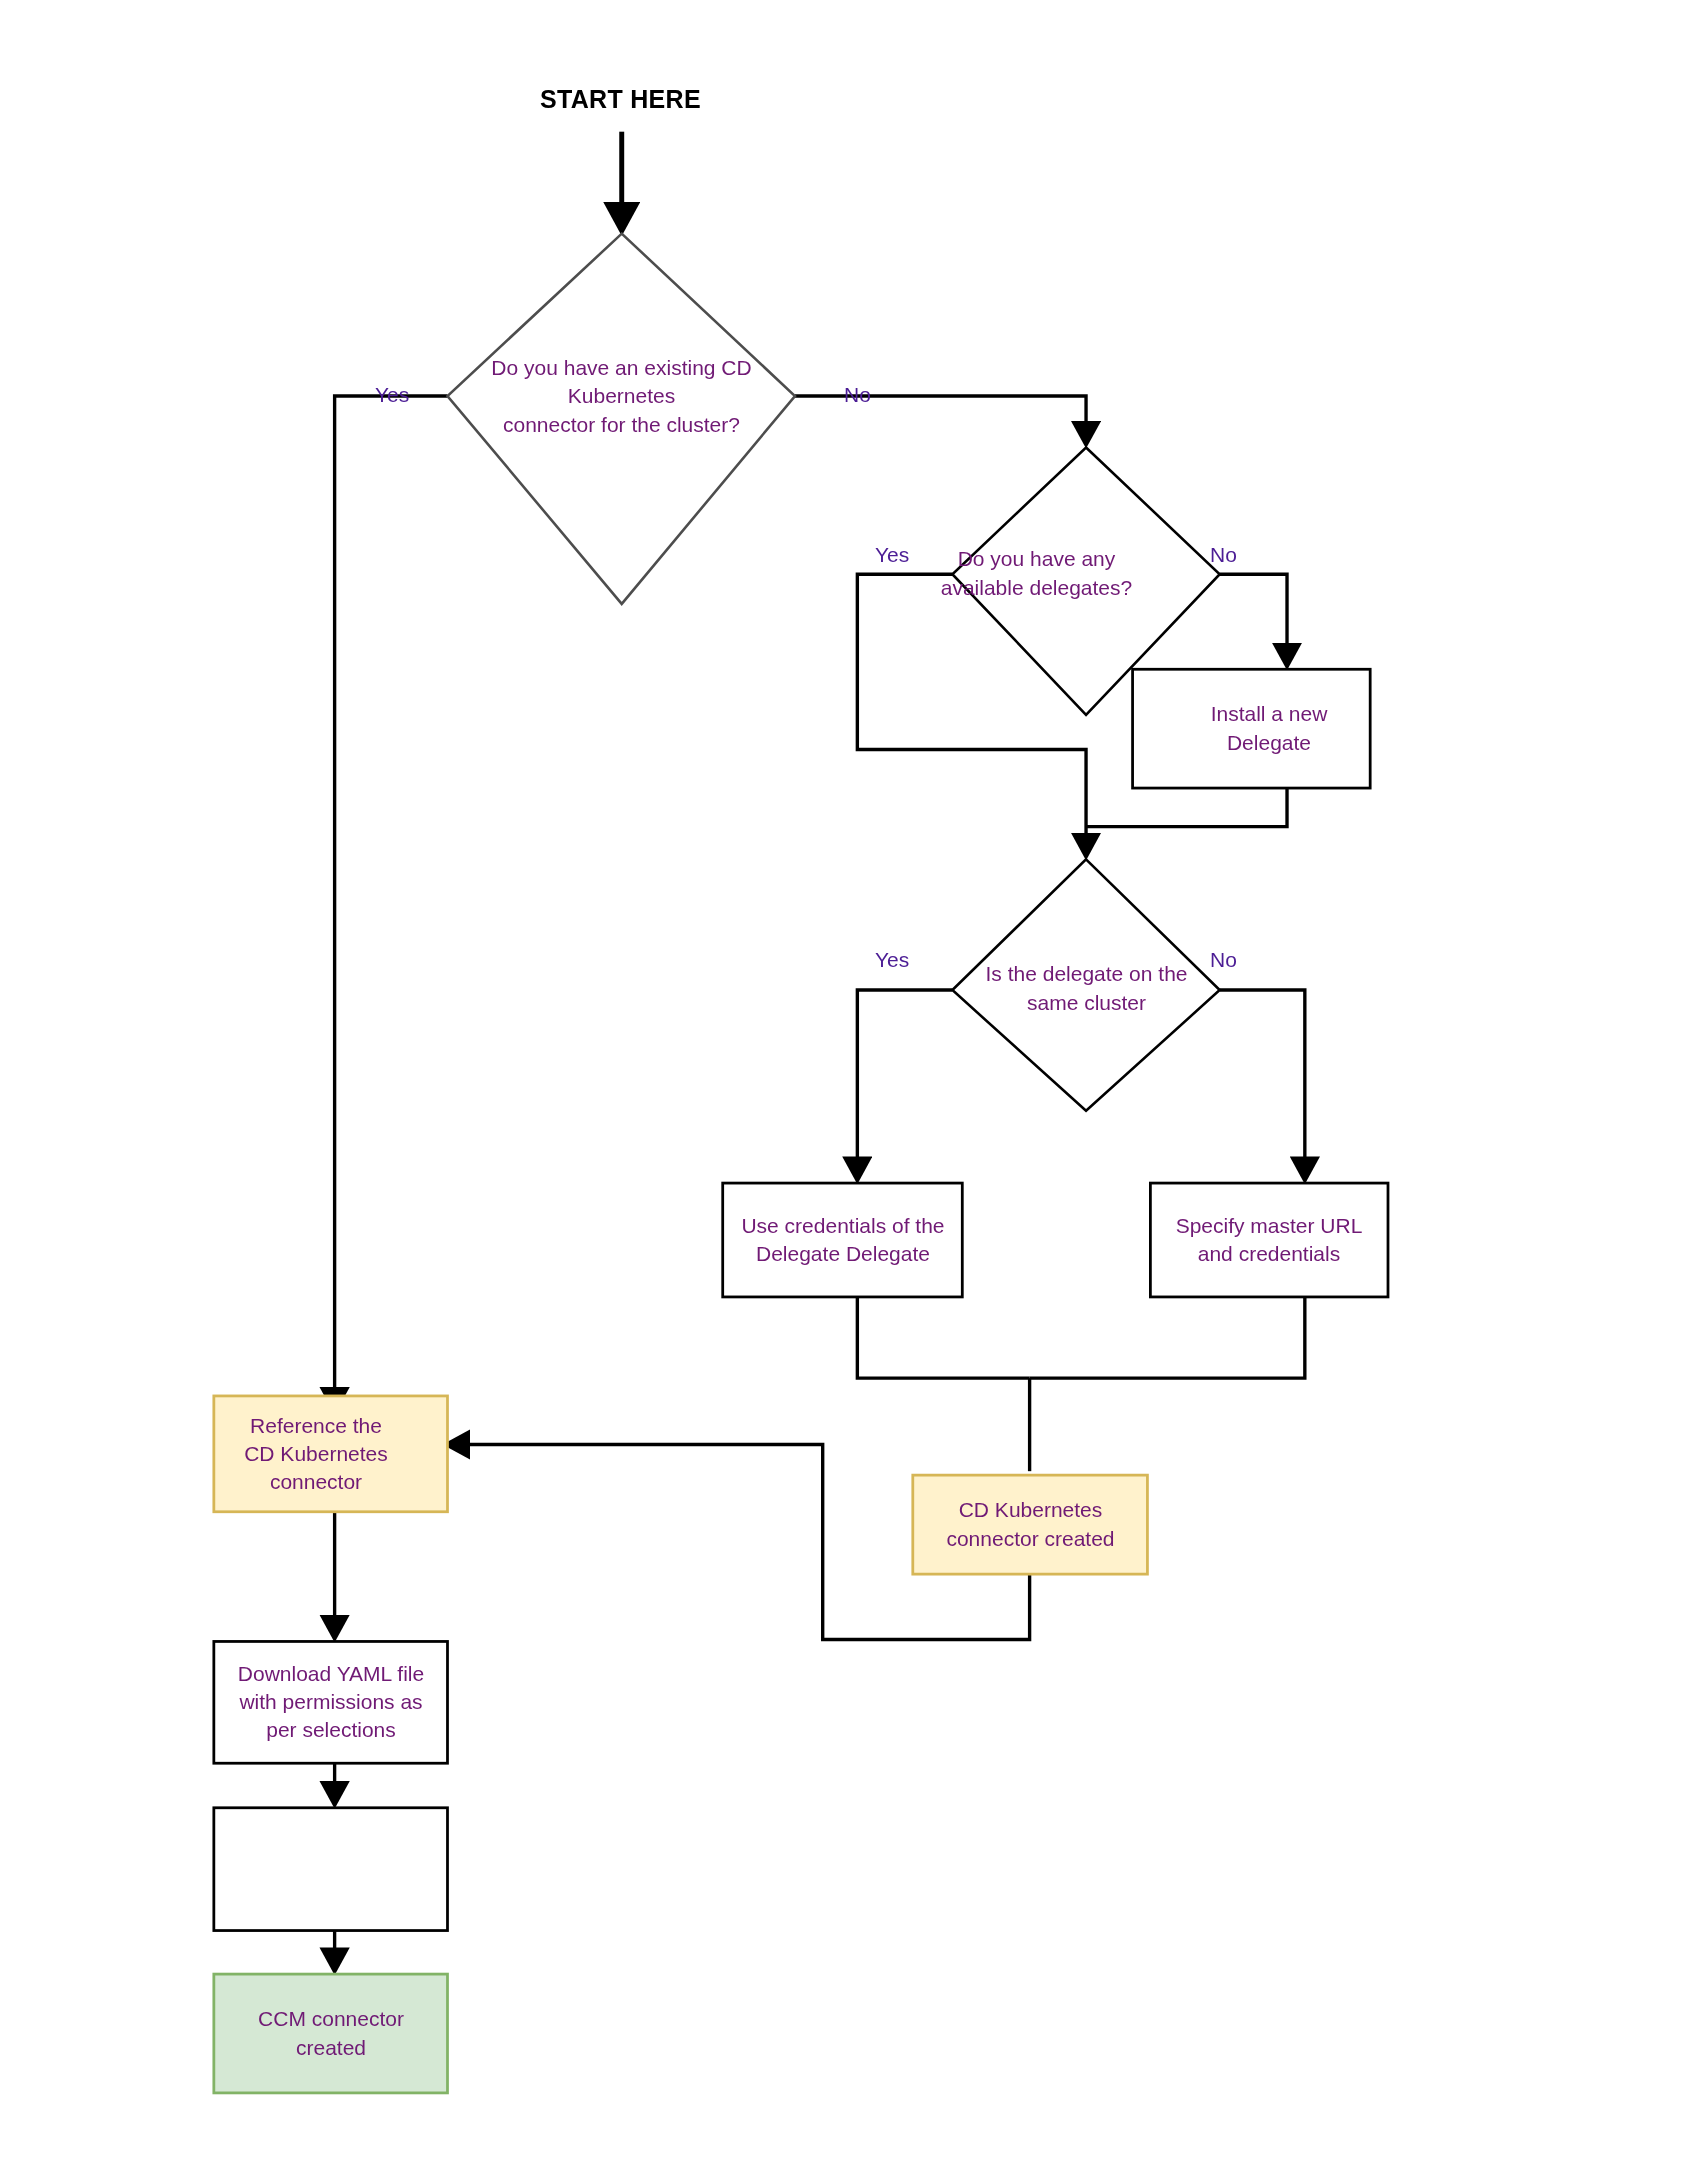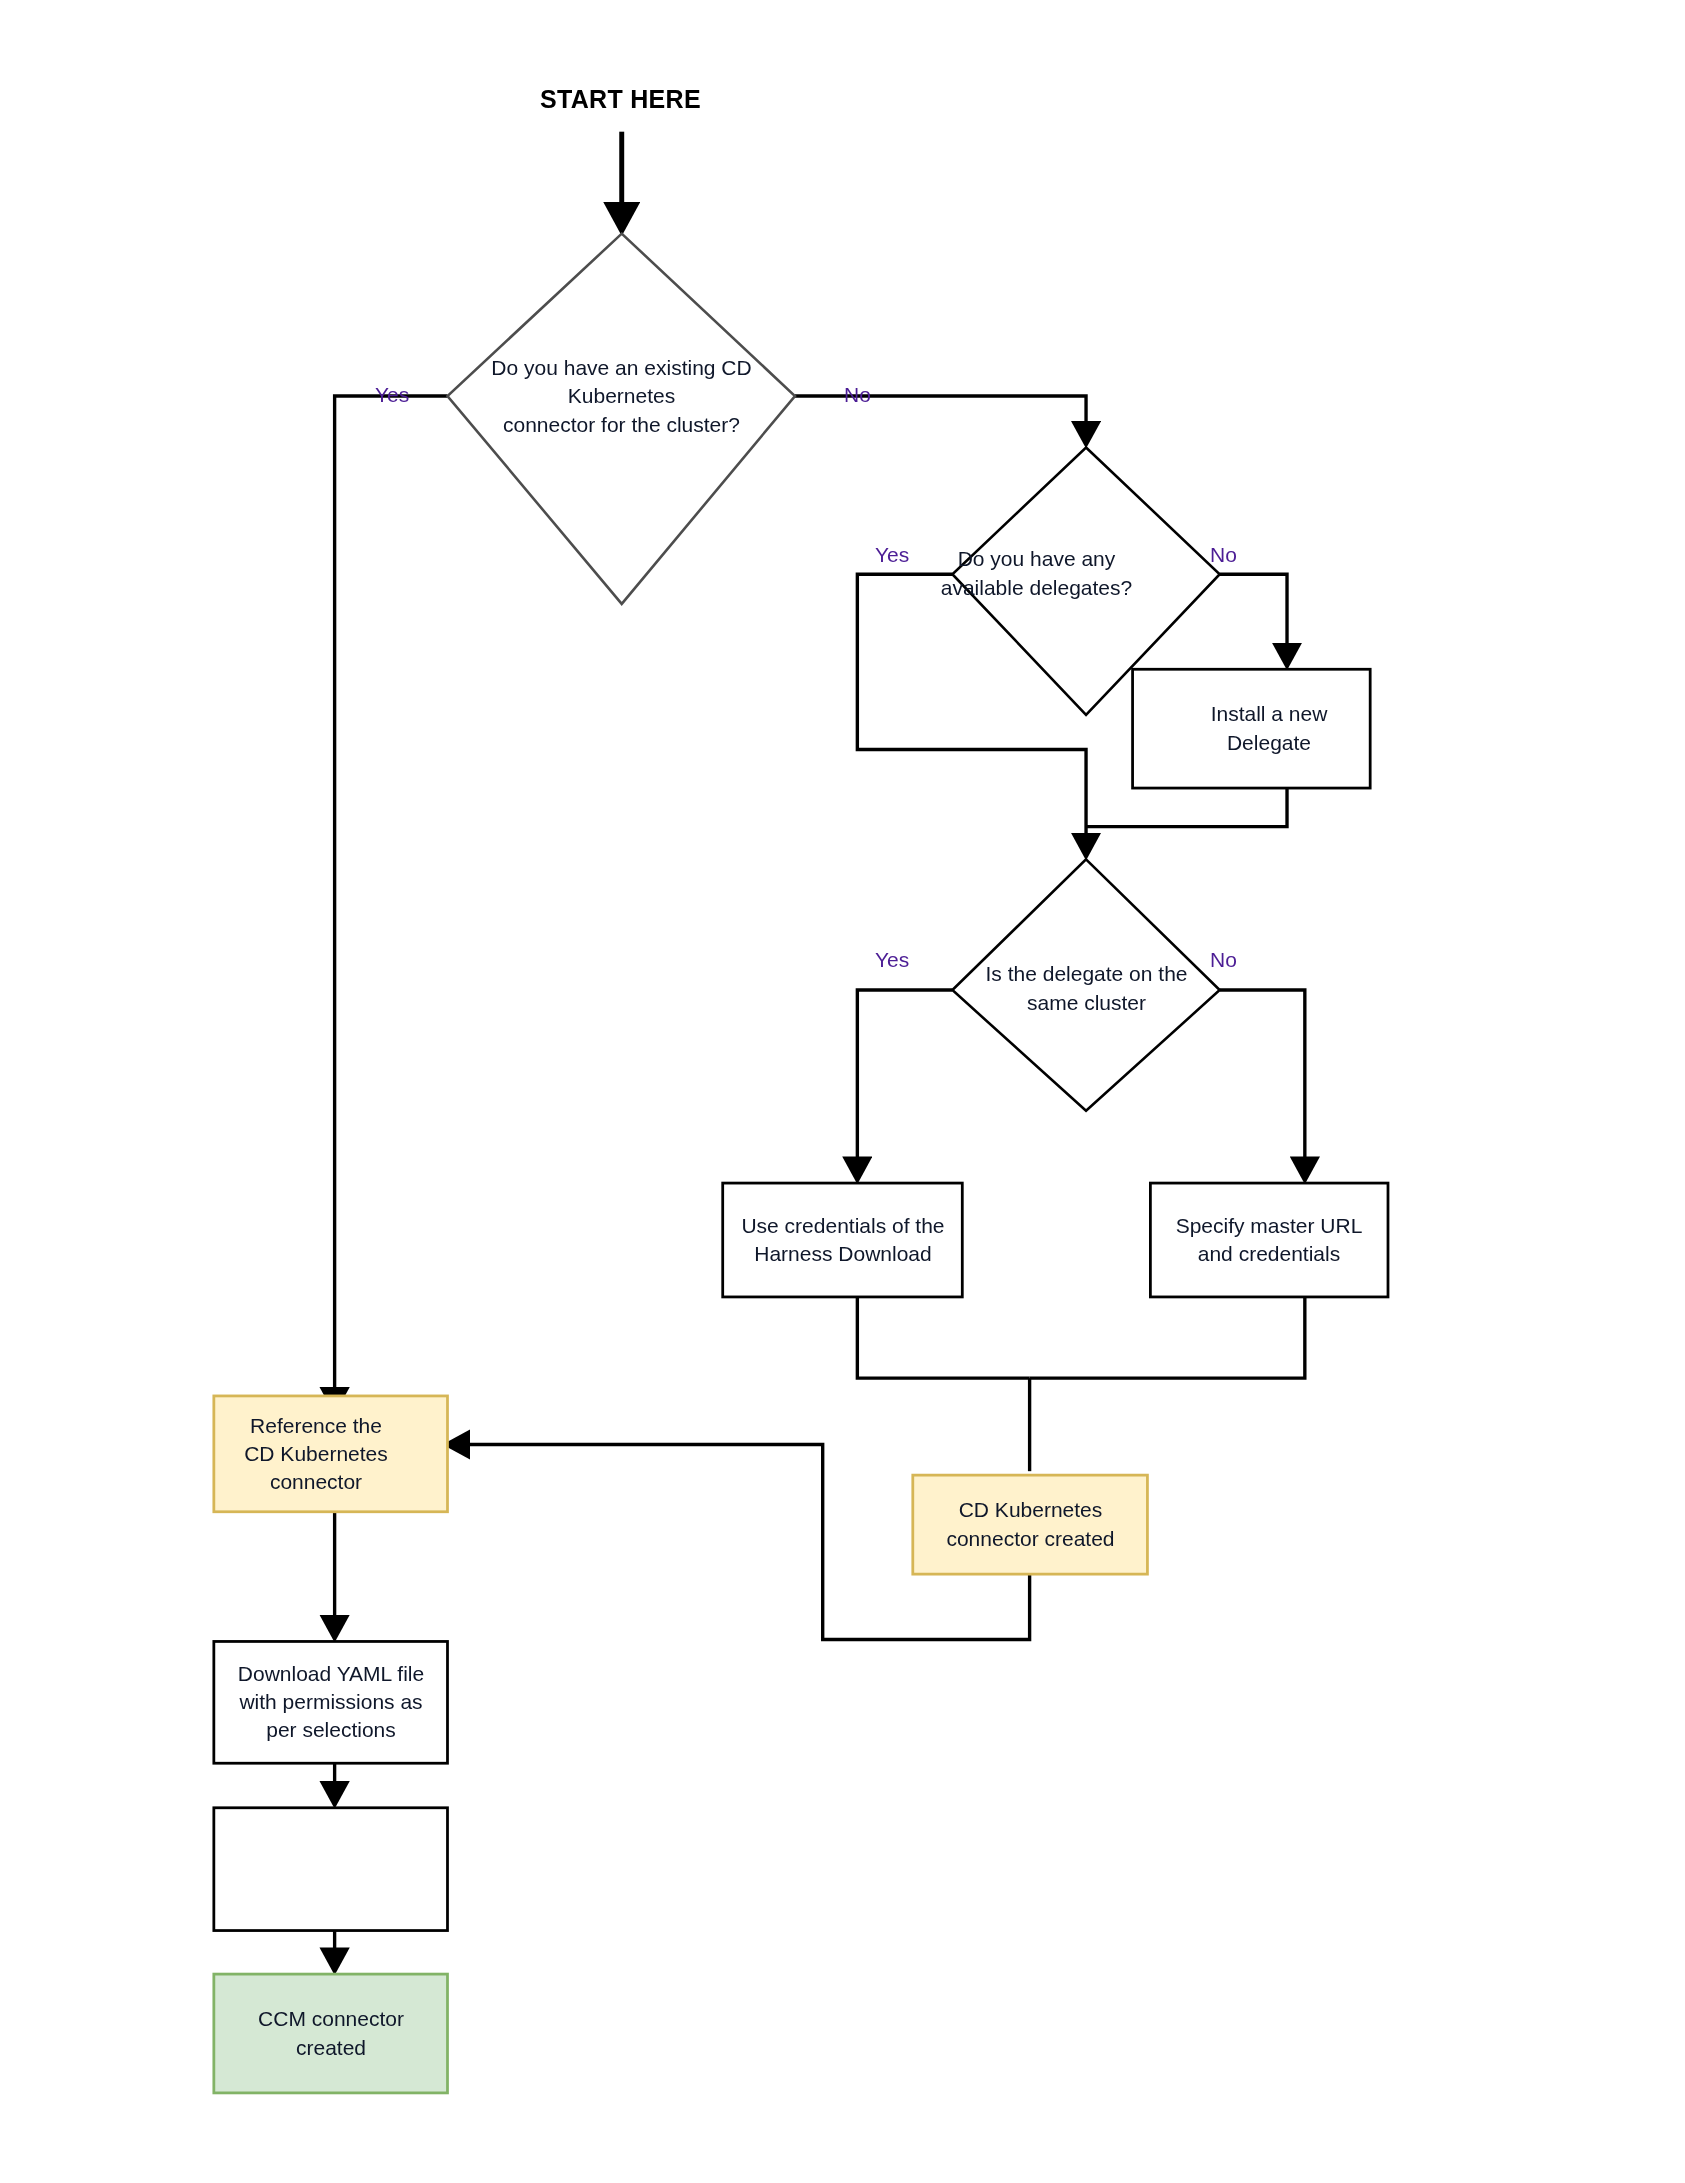--- a/index.html
+++ b/index.html
@@ -27,21 +27,21 @@
   }
   .node-label {
     position: absolute;
     display: flex;
     align-items: center;
     justify-content: center;
     text-align: center;
     font-family: "Liberation Sans", sans-serif;
     font-size: 21px;
     line-height: 1.34;
-    color: #0f172a;
+    color: #701a75;
     pointer-events: none;
     white-space: pre-line;
   }
   .edge-label {
     position: absolute;
     font-family: "Liberation Sans", sans-serif;
     font-size: 21px;
     color: #4c1d95;
     text-align: center;
     white-space: nowrap;
@@ -136,21 +136,21 @@
   <div class="node-label" style="left:908px; top:535px; width:257px; height:77px;">Do you have any
 available delegates?</div>
 
   <div class="node-label" style="left:1133px; top:669px; width:272px; height:119px;">Install a new
 Delegate</div>
 
   <div class="node-label" style="left:928px; top:950px; width:317px; height:77px;">Is the delegate on the
 same cluster</div>
 
   <div class="node-label" style="left:719px; top:1183px; width:248px; height:114px;">Use credentials of the
-Harness Download</div>
+Delegate Delegate</div>
 
   <div class="node-label" style="left:1150px; top:1183px; width:238px; height:114px;">Specify master URL
 and credentials</div>
 
   <div class="node-label" style="left:199px; top:1396px; width:234px; height:116px;">Reference the
 CD Kubernetes
 connector</div>
 
   <div class="node-label" style="left:913px; top:1475px; width:235px; height:99px;">CD Kubernetes
 connector created</div>

